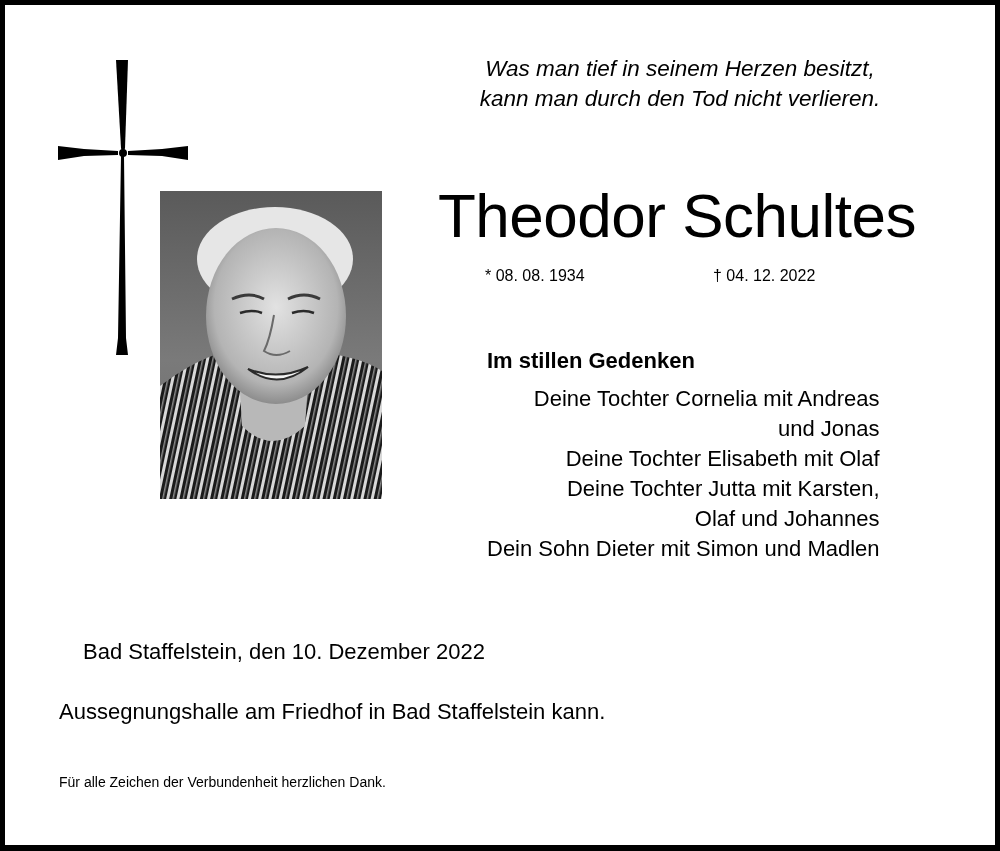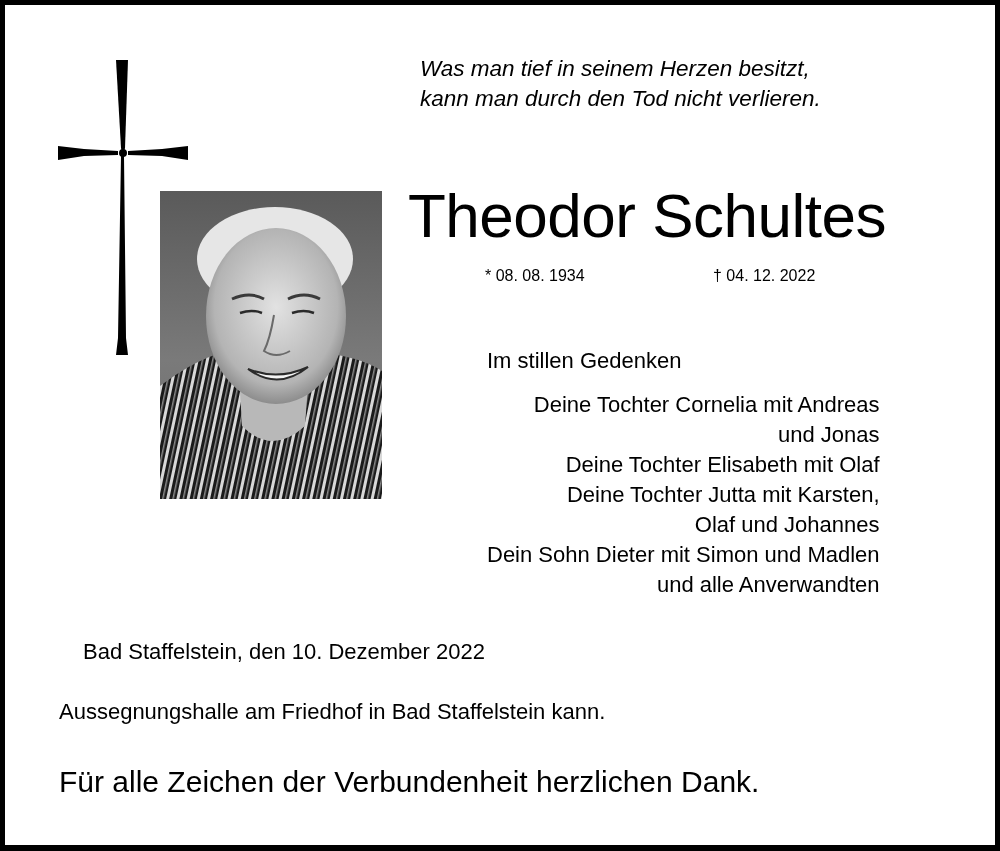--- a/index.html
+++ b/index.html
@@ -3,32 +3,32 @@
 <meta charset="utf-8">
 <style>
   html, body { margin: 0; padding: 0; background: #ffffff; }
   body { width: 1000px; height: 851px; position: relative; overflow: hidden;
          font-family: "Liberation Sans", "DejaVu Sans", sans-serif; color: #000; }
   .frame { position: absolute; left: 0; top: 0; width: 1000px; height: 851px;
            box-sizing: border-box; border: 5px solid #000; border-bottom-width: 6px; }
   .cross { position: absolute; left: 56px; top: 58px; width: 134px; height: 300px; }
   .photo { position: absolute; left: 160px; top: 191px; width: 222px; height: 308px; overflow: hidden;
            background: linear-gradient(180deg, #5a5a5a 0%, #7a7a7a 55%, #6a6a6a 100%); }
-  .quote { position: absolute; left: 420px; top: 54px; width: 520px; 
+  .quote { position: absolute; left: 420px; top: 54px; width: 520px; text-align: center;
            font-style: italic; font-size: 22.5px; line-height: 30px; }
-  .name { position: absolute; left: 408px; top: 180px; font-size: 62px; line-height: 72px; letter-spacing: -0.5px; }
+  .name { position: absolute; left: 438px; top: 180px; font-size: 62px; line-height: 72px; letter-spacing: -0.5px; }
   .dates { position: absolute; top: 262px; font-size: 16px; line-height: 28px; }
   .birth { left: 485px; }
   .death { left: 713px; }
   .mourners { position: absolute; left: 487px; top: 346px; font-size: 22px; line-height: 30px; }
-  .mourners .intro { margin-bottom: 14px; }
+  .mourners .intro { margin-bottom: 8px; font-weight: bold; }
   .mourners .line { white-space: nowrap; text-align: right; }
   .place { position: absolute; left: 59px; top: 638px; font-size: 22px; line-height: 28px; margin-left: 24px; }
   .burial { position: absolute; left: 59px; top: 697px; width: 900px; font-size: 22px; line-height: 30px; }
-  .thanks { position: absolute; left: 59px; top: 768px; font-size: 30px; line-height: 28px; }
+  .thanks { position: absolute; left: 59px; top: 768px; font-size: 14px; line-height: 28px; }
 </style>
 </head>
 <body>
 
 <div class="frame"></div>
 
 <svg class="cross" viewBox="0 0 134 300">
 
   <path d="M60 2 L72 2 L69 90 L68 94 L66 94 L65 90 Z" fill="#000"></path>
   <path d="M65 98 L68 98 L70 280 L72 297 L60 297 L62 280 Z" fill="#000"></path>
@@ -83,21 +83,20 @@
 <div class="dates death">† 04. 12. 2022</div>
 
 <div class="mourners">
   <div class="intro">Im stillen Gedenken</div>
   <div class="line">Deine Tochter Cornelia mit Andreas</div>
   <div class="line">und Jonas</div>
   <div class="line">Deine Tochter Elisabeth mit Olaf</div>
   <div class="line">Deine Tochter Jutta mit Karsten,</div>
   <div class="line">Olaf und Johannes</div>
   <div class="line">Dein Sohn Dieter mit Simon und Madlen</div>
-  <div class="line">und alle Anverwandten</div>
 </div>
 
 <div class="place">Bad Staffelstein, den 10. Dezember 2022</div>
 
 <div class="burial">
   <div>Aussegnungshalle am Friedhof in Bad Staffelstein kann.</div>
 </div>
 
 <div class="thanks">Für alle Zeichen der Verbundenheit herzlichen Dank.</div>
 

